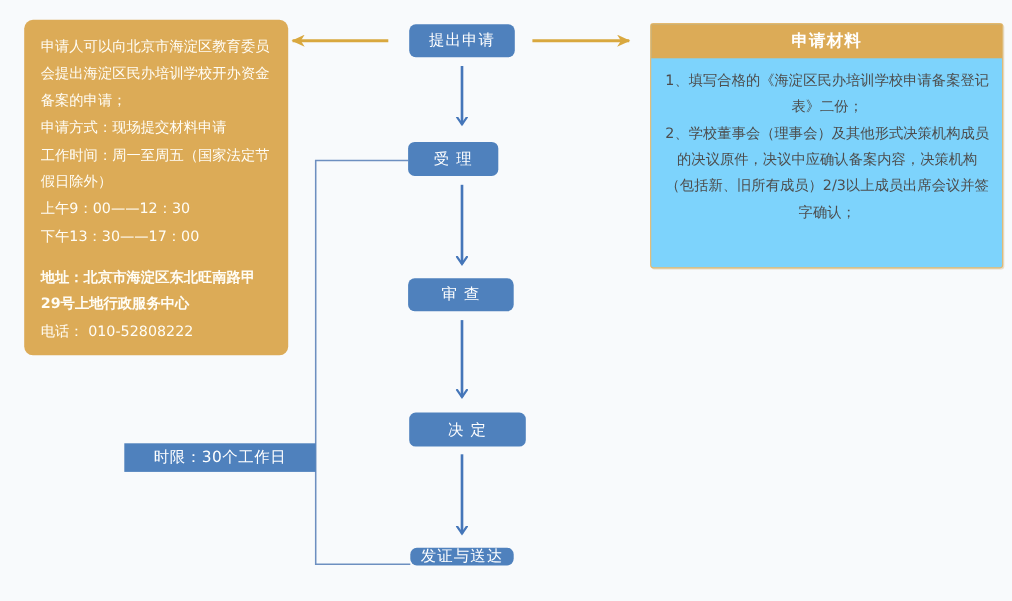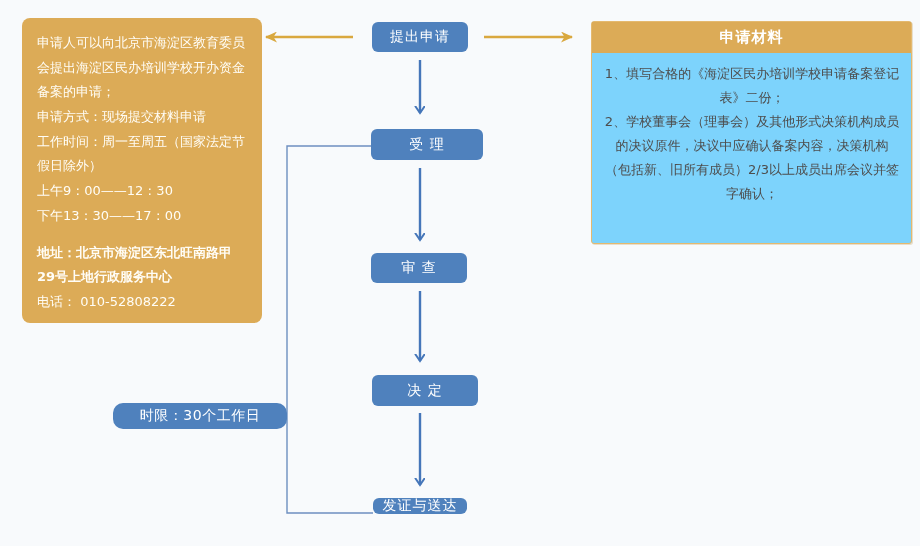--- a/index.html
+++ b/index.html
@@ -45,34 +45,33 @@
     width:96px;height:31px;
     background:var(--blue);
     border-radius:6px;
     color:#fff;
     font-size:14px;
     display:flex;align-items:center;justify-content:center;
     letter-spacing:1px;
     white-space:pre;
   }
   #step-0{left:372px;top:22px;width:96px;height:30px;}
-  #step-1{left:371px;top:129px;width:112px;height:31px;}
+  #step-1{left:371px;top:129px;width:82px;height:31px;}
   #step-2{left:371px;top:253px;width:96px;height:30px;}
   #step-3{left:372px;top:375px;width:106px;height:31px;}
   #step-4{left:373px;top:498px;width:94px;height:16px;}
 
   
   .time-limit{
     position:absolute;left:113px;top:403px;
     width:174px;height:26px;
     background:var(--blue);
     color:#fff;font-size:14px;
     display:flex;align-items:center;justify-content:center;
     letter-spacing:0.5px;
-    border-radius:10px;
   }
 
   
   .materials-panel{
     position:absolute;left:591px;top:21px;
     width:321px;height:223px;
     background:#7dd3fc;
     border:1px solid var(--gold-border);
     border-radius:3px;
     box-shadow:1px 1px 0 rgba(180,140,60,0.25);

